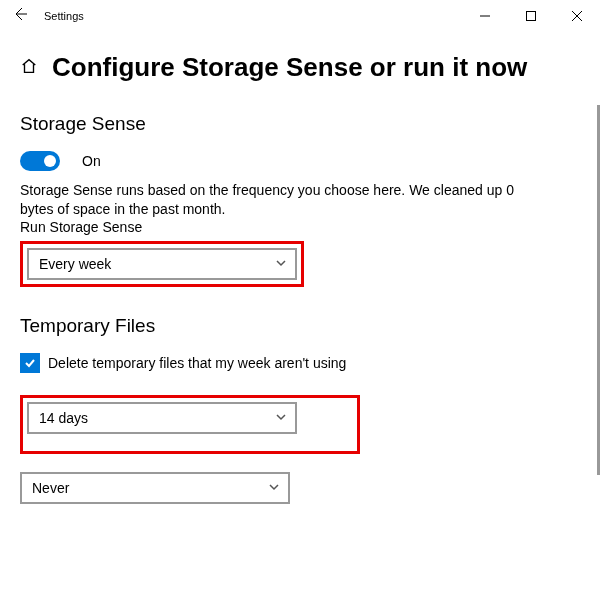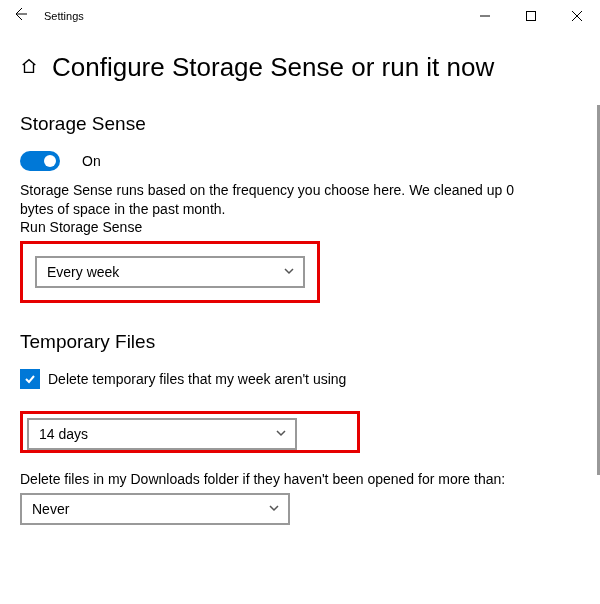--- a/index.html
+++ b/index.html
@@ -42,21 +42,21 @@
   }
   .page-header {
     display: flex;
     align-items: center;
     gap: 14px;
     margin-bottom: 30px;
   }
   .page-header .home-icon svg { stroke: #000; stroke-width: 1.5; fill: none; }
   .page-header h1 {
     font-size: 26px;
-    font-weight: 400;
+    font-weight: 700;
   }
   h2.section {
     font-size: 19px;
     font-weight: 400;
     margin-bottom: 16px;
   }
   .toggle-row {
     display: flex;
     align-items: center;
     gap: 22px;
@@ -93,21 +93,21 @@
     height: 32px;
     width: 270px;
     display: flex;
     align-items: center;
     justify-content: space-between;
     padding: 0 8px 0 10px;
     background: #fff;
   }
   .combo .chev svg { stroke: #555; stroke-width: 1.5; fill: none; }
   .highlight {
-    padding: 12px;
+    padding: 4px;
     border: 3px solid #e60000;
     display: inline-block;
   }
   .block { margin-bottom: 28px; }
   .check-row {
     display: flex;
     align-items: center;
     gap: 8px;
     margin-bottom: 22px;
   }
@@ -199,33 +199,32 @@
     <div class="checkbox">
       <svg width="14" height="14" viewBox="0 0 14 14">
           <path d="M3 7 L6 10 L11 4"></path>
         </svg>
     </div>
     <span>Delete temporary files that my week aren't using</span>
   </div>
 
 
   <div class="block" style="margin-bottom:18px;">
-    <div class="highlight" style="padding:4px 60px 0 4px;text-align:center;">
+    <div class="highlight" style="padding:4px 60px 17px 4px;text-align:center;">
       <div class="combo">
         <span>14 days</span>
         <span class="chev">
           <svg width="12" height="12" viewBox="0 0 12 12">
               <path d="M2 4 L6 8 L10 4"></path>
             </svg>
         </span>
       </div>
     </div>
   </div>
 
-  <div class="label">Delete files in my Downloads folder if they haven't been opened for more than:</div>
 
   <div class="combo">
     <span>Never</span>
     <span class="chev">
       <svg width="12" height="12" viewBox="0 0 12 12">
           <path d="M2 4 L6 8 L10 4"></path>
         </svg>
     </span>
   </div>
 

